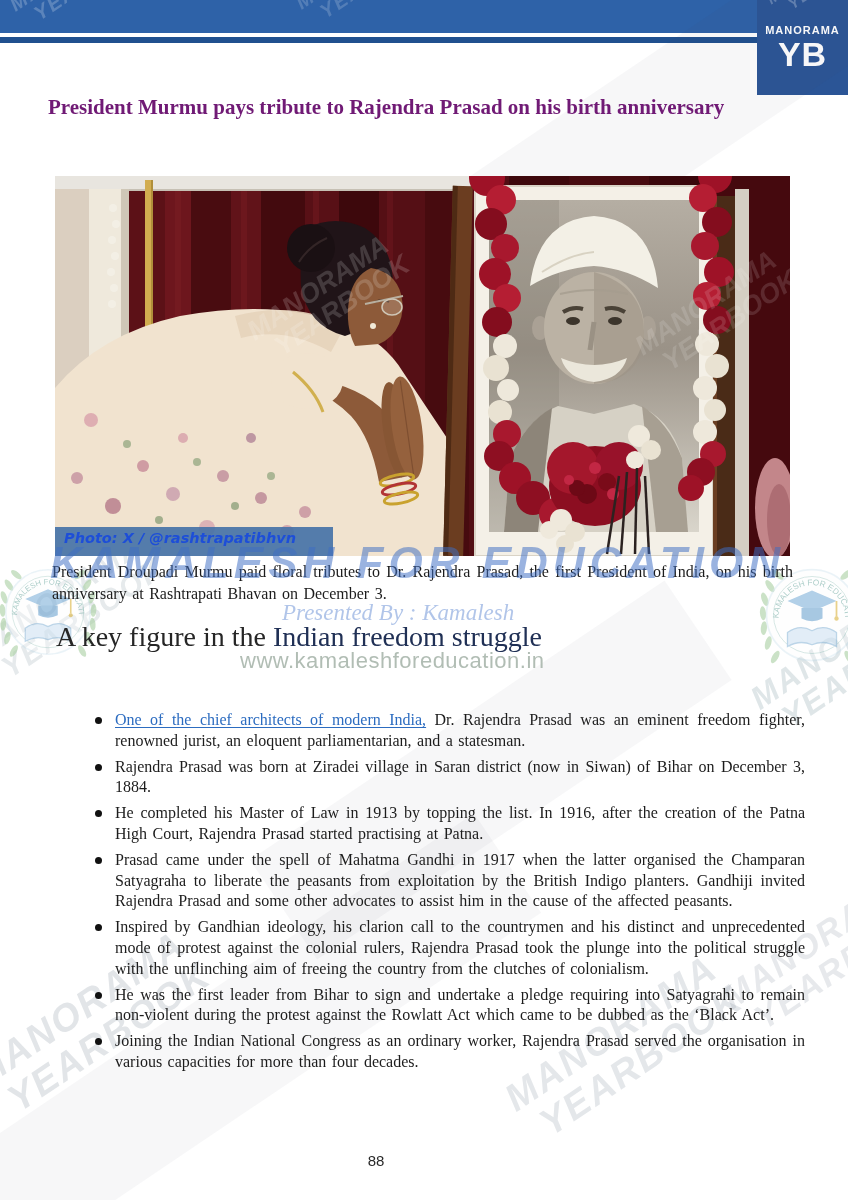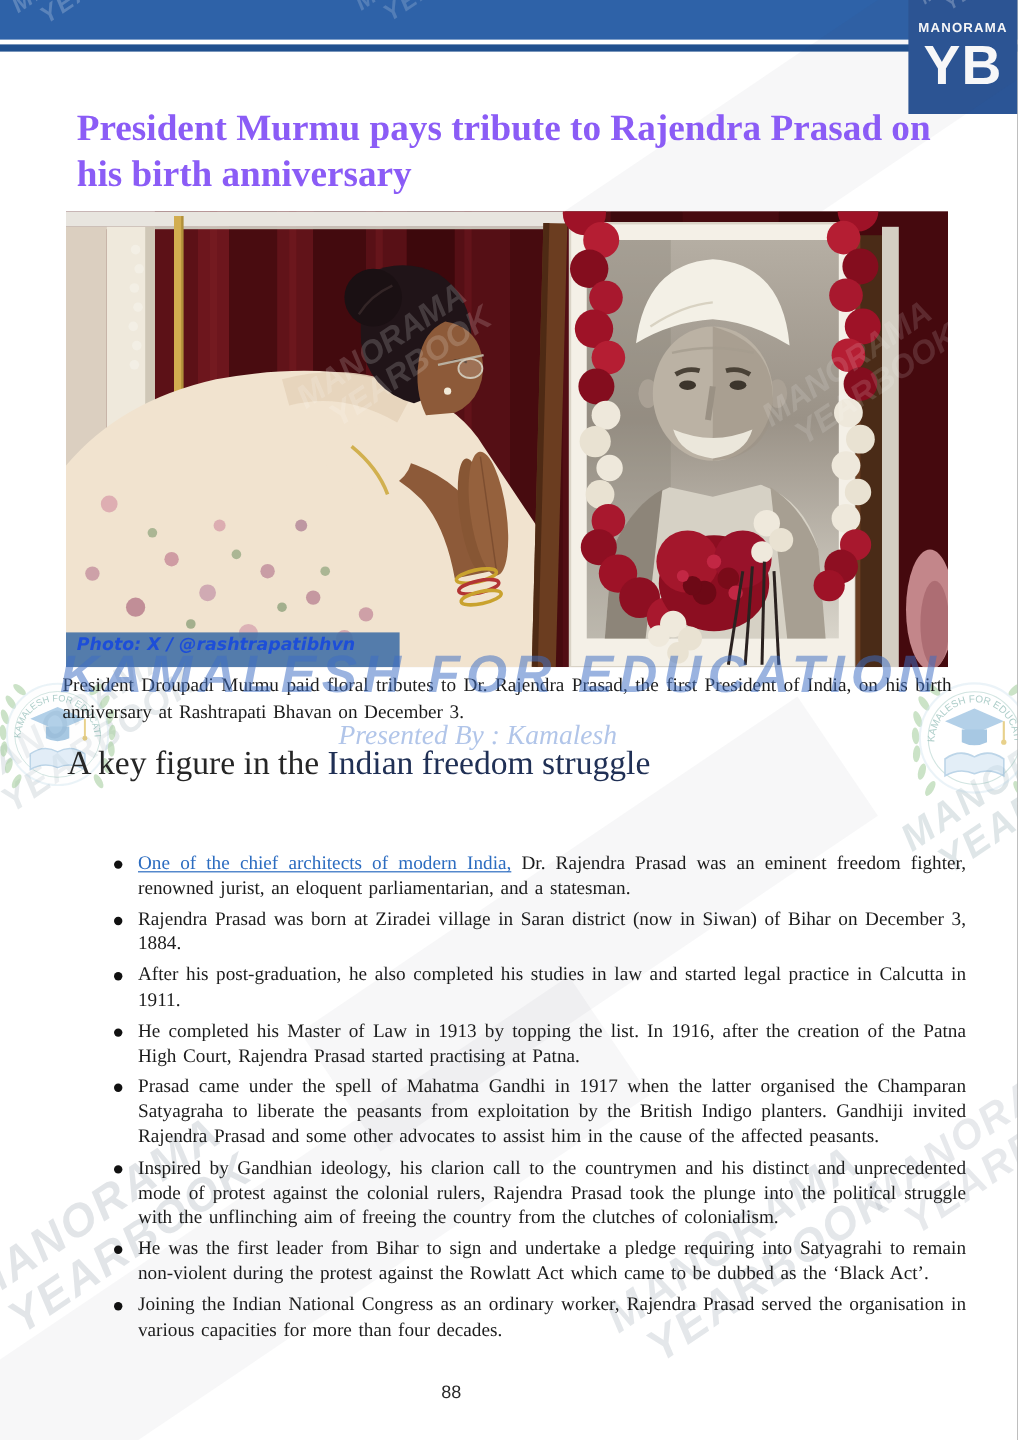--- a/index.html
+++ b/index.html
@@ -5,34 +5,34 @@
   html,body{margin:0;padding:0;background:#888;}
   .page{position:relative;width:848px;height:1200px;background:#ffffff;overflow:hidden;
         font-family:"Liberation Serif",serif;margin:0 auto;}
   
   .topbar{position:absolute;left:0;top:0;width:848px;height:33px;background:#2e62a8;}
   .topline{position:absolute;left:0;top:37px;width:848px;height:6px;background:#20508f;}
   .brandbox{position:absolute;left:757px;top:0;width:91px;height:95px;background:#2b5596;
             display:flex;flex-direction:column;align-items:center;justify-content:center;}
   .brand-small{font-family:"Liberation Sans",sans-serif;font-size:11px;font-weight:bold;
                color:#fff;letter-spacing:1px;margin-bottom:1px;}
-  .brand-big{font-family:"Liberation Sans",sans-serif;font-size:46px;font-weight:800;
+  .brand-big{font-family:"Liberation Sans",sans-serif;font-size:34px;font-weight:800;
              color:#fff;line-height:1;letter-spacing:1px;}
   
   .band{position:absolute;background:rgba(70,80,100,0.045);transform:rotate(-34deg);
         transform-origin:left top;pointer-events:none;}
   
   .wm{position:absolute;font-family:"Liberation Sans",sans-serif;font-weight:bold;
       font-style:italic;transform:rotate(-34deg);transform-origin:left top;
       line-height:1.04;letter-spacing:2px;pointer-events:none;white-space:nowrap;}
   .wm span{display:block;}
   .wm span + span{margin-left:15px;}
   
-  .title{position:absolute;left:64px;top:88px;width:712px;margin:0;
-         font-size:31px;font-weight:bold;color:#8b5cf6;line-height:38px;}
+  .title{position:absolute;left:48px;top:88px;width:712px;margin:0;
+         font-size:21px;font-weight:bold;color:#701a75;line-height:38px;}
   
   .photo{position:absolute;left:55px;top:176px;width:735px;height:380px;overflow:hidden;}
   .caption{position:absolute;left:0;top:351px;width:260px;height:26px;
            background:rgba(66,112,166,0.9);color:#1d4ed8;
            font-family:"DejaVu Sans",sans-serif;font-style:italic;font-weight:bold;
            font-size:14.5px;padding:3px 9px 0 9px;}
   
   .intro{position:absolute;left:52px;top:561px;width:741px;margin:0;font-size:16px;
          line-height:22px;color:#1c1c1c;text-align:justify;word-spacing:1.5px;}
   .wm-presented{position:absolute;left:282px;top:600px;font-size:23px;font-style:italic;
@@ -363,25 +363,25 @@
       <path d="M52,100 Q66,90 80,98 Q94,90 108,100 L108,116 Q94,108 80,114 Q66,108 52,116 Z" fill="#cfe2f2" stroke="#8fb8d8" stroke-width="1.5"></path>
     </g>
   </svg>
 
   <p class="intro">President Droupadi Murmu paid floral tributes to Dr. Rajendra Prasad, the first President of India, on his birth anniversary at Rashtrapati Bhavan on December 3.</p>
 
   <div class="wm-presented">Presented By : Kamalesh</div>
 
   <h2 class="section-heading"><span class="h-black">A key figure in the </span><span class="h-blue">Indian freedom struggle</span></h2>
 
+  <div class="wm-site">www.kamaleshforeducation.in</div>
 
   <ul class="bullets">
     <li><span class="blink">One of the chief architects of modern India,</span><span> Dr. Rajendra Prasad was an eminent freedom fighter, renowned jurist, an eloquent parliamentarian, and a statesman.</span></li>
     <li><span class="blink"></span><span>Rajendra Prasad was born at Ziradei village in Saran district (now in Siwan) of Bihar on December 3, 1884.</span></li>
-    <li><span class="blink"></span><span>After his post-graduation, he also completed his studies in law and started legal practice in Calcutta in 1911.</span></li>
     <li><span class="blink"></span><span>He completed his Master of Law in 1913 by topping the list. In 1916, after the creation of the Patna High Court, Rajendra Prasad started practising at Patna.</span></li>
     <li><span class="blink"></span><span>Prasad came under the spell of Mahatma Gandhi in 1917 when the latter organised the Champaran Satyagraha to liberate the peasants from exploitation by the British Indigo planters. Gandhiji invited Rajendra Prasad and some other advocates to assist him in the cause of the affected peasants.</span></li>
     <li><span class="blink"></span><span>Inspired by Gandhian ideology, his clarion call to the countrymen and his distinct and unprecedented mode of protest against the colonial rulers, Rajendra Prasad took the plunge into the political struggle with the unflinching aim of freeing the country from the clutches of colonialism.</span></li>
     <li><span class="blink"></span><span>He was the first leader from Bihar to sign and undertake a pledge requiring into Satyagrahi to remain non-violent during the protest against the Rowlatt Act which came to be dubbed as the ‘Black Act’.</span></li>
     <li><span class="blink"></span><span>Joining the Indian National Congress as an ordinary worker, Rajendra Prasad served the organisation in various capacities for more than four decades.</span></li>
   </ul>
 
   <div class="wm-big">KAMALESH FOR EDUCATION</div>
 
   <div class="pageno">88</div>

